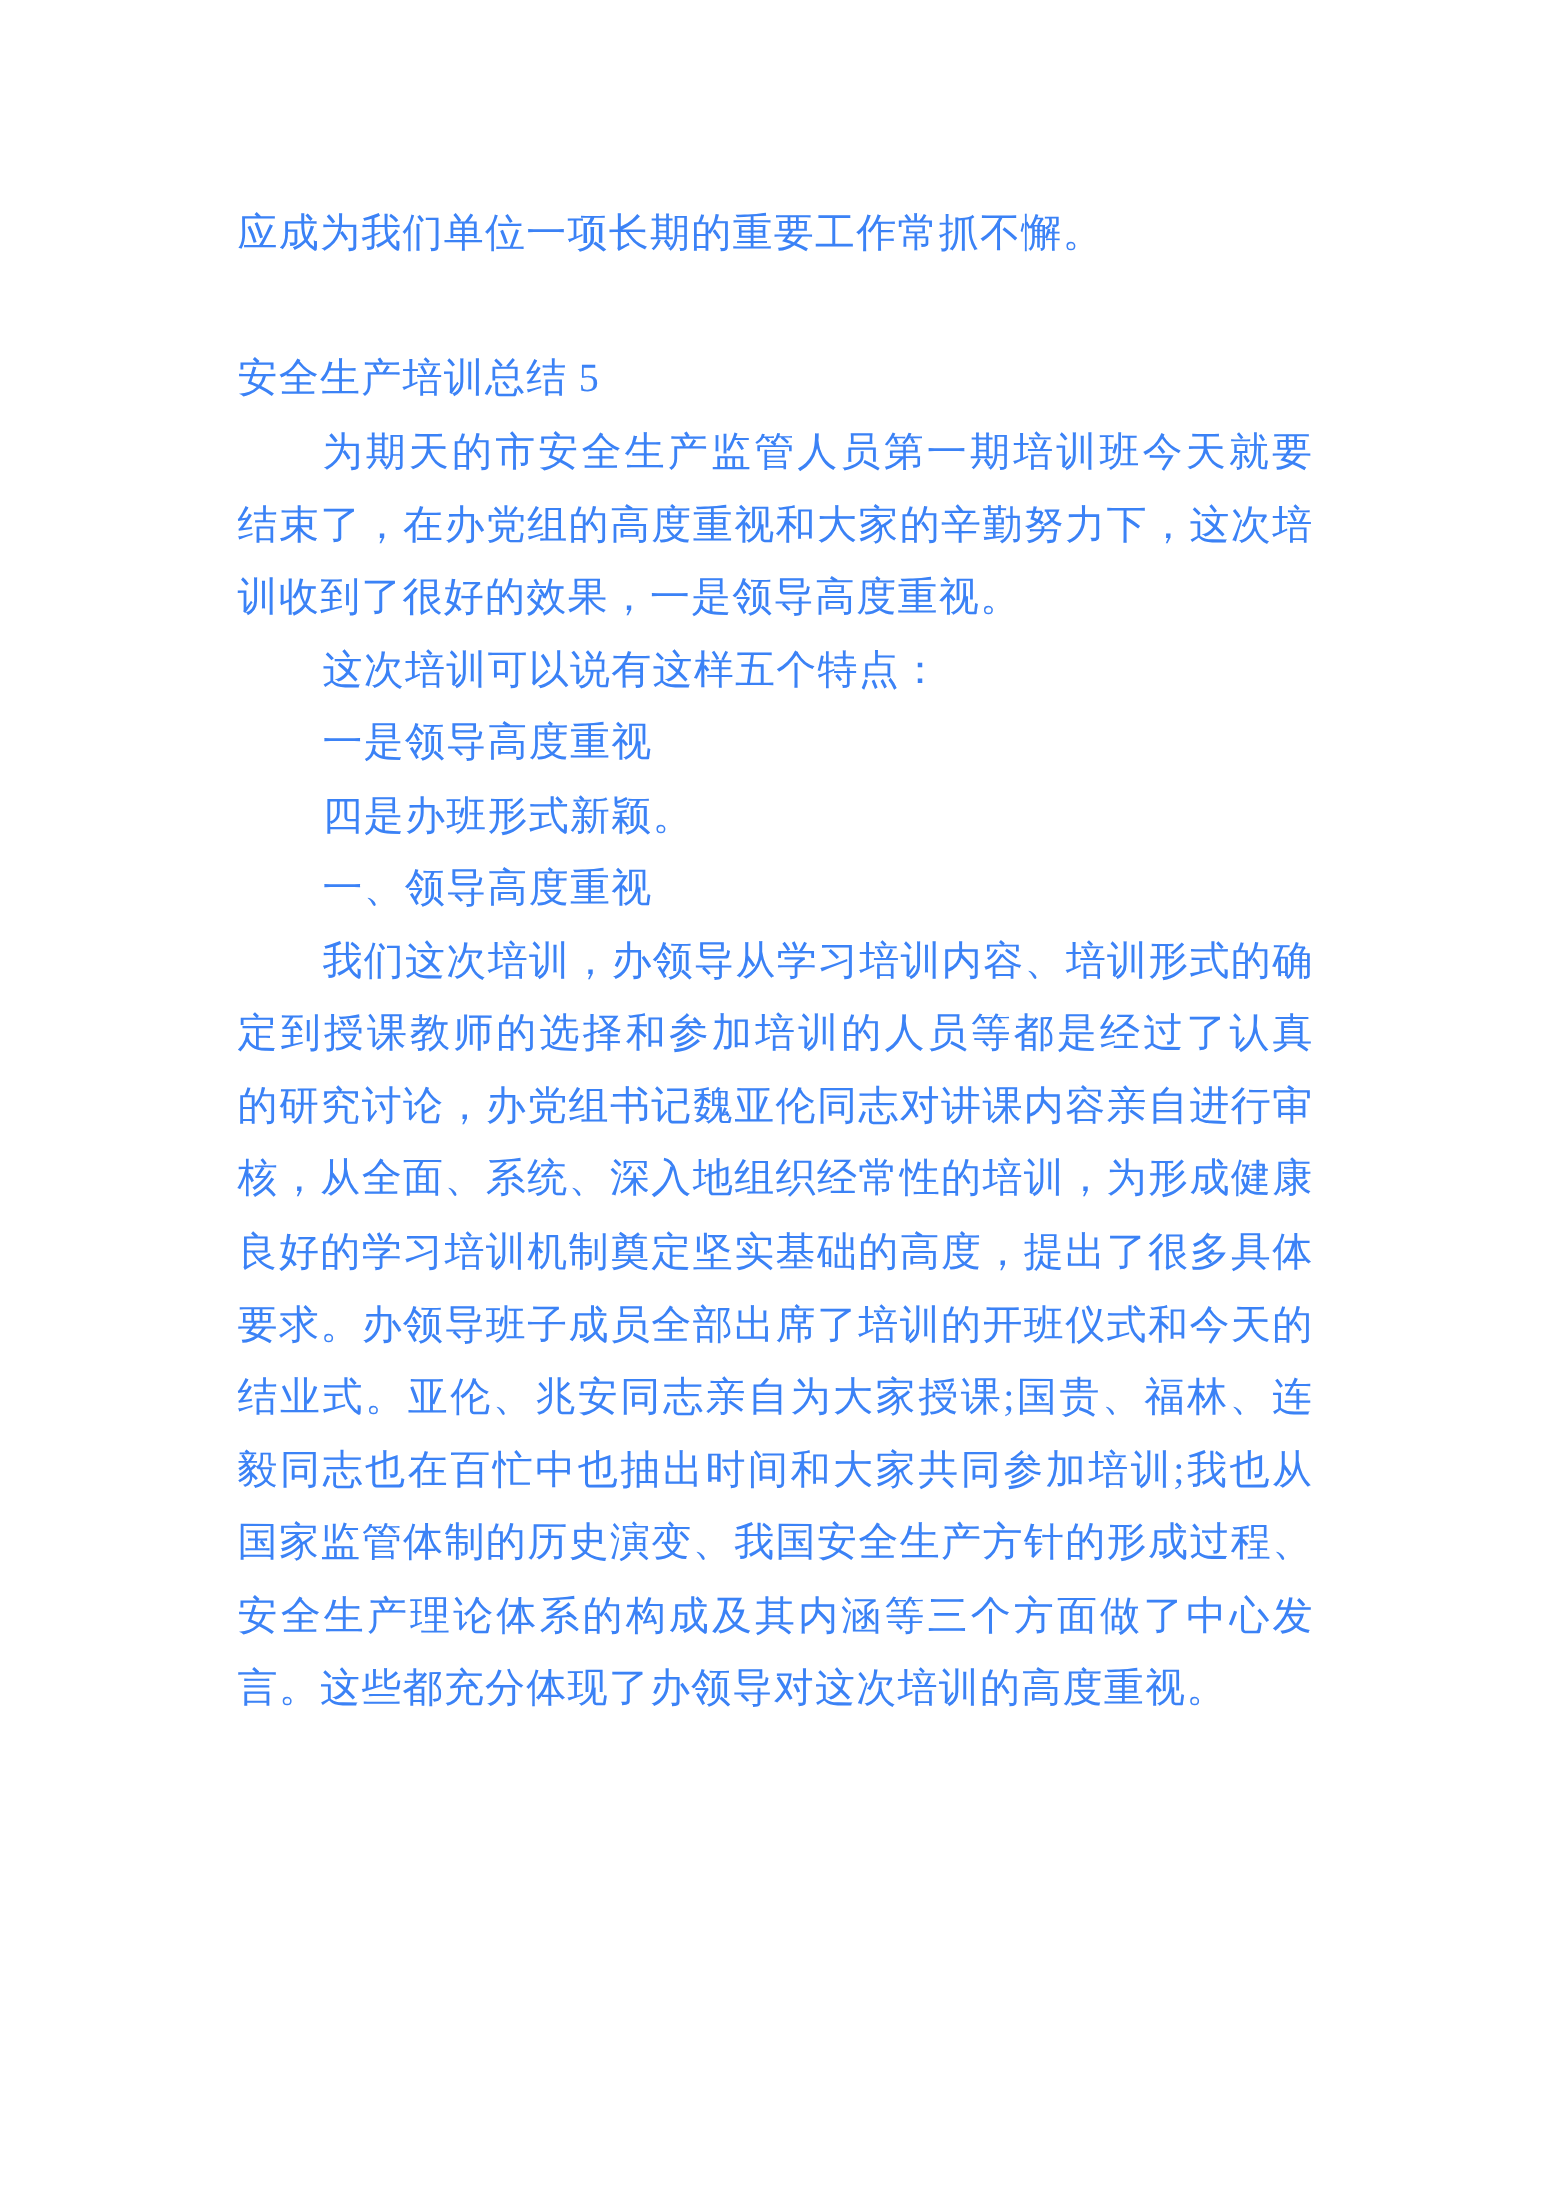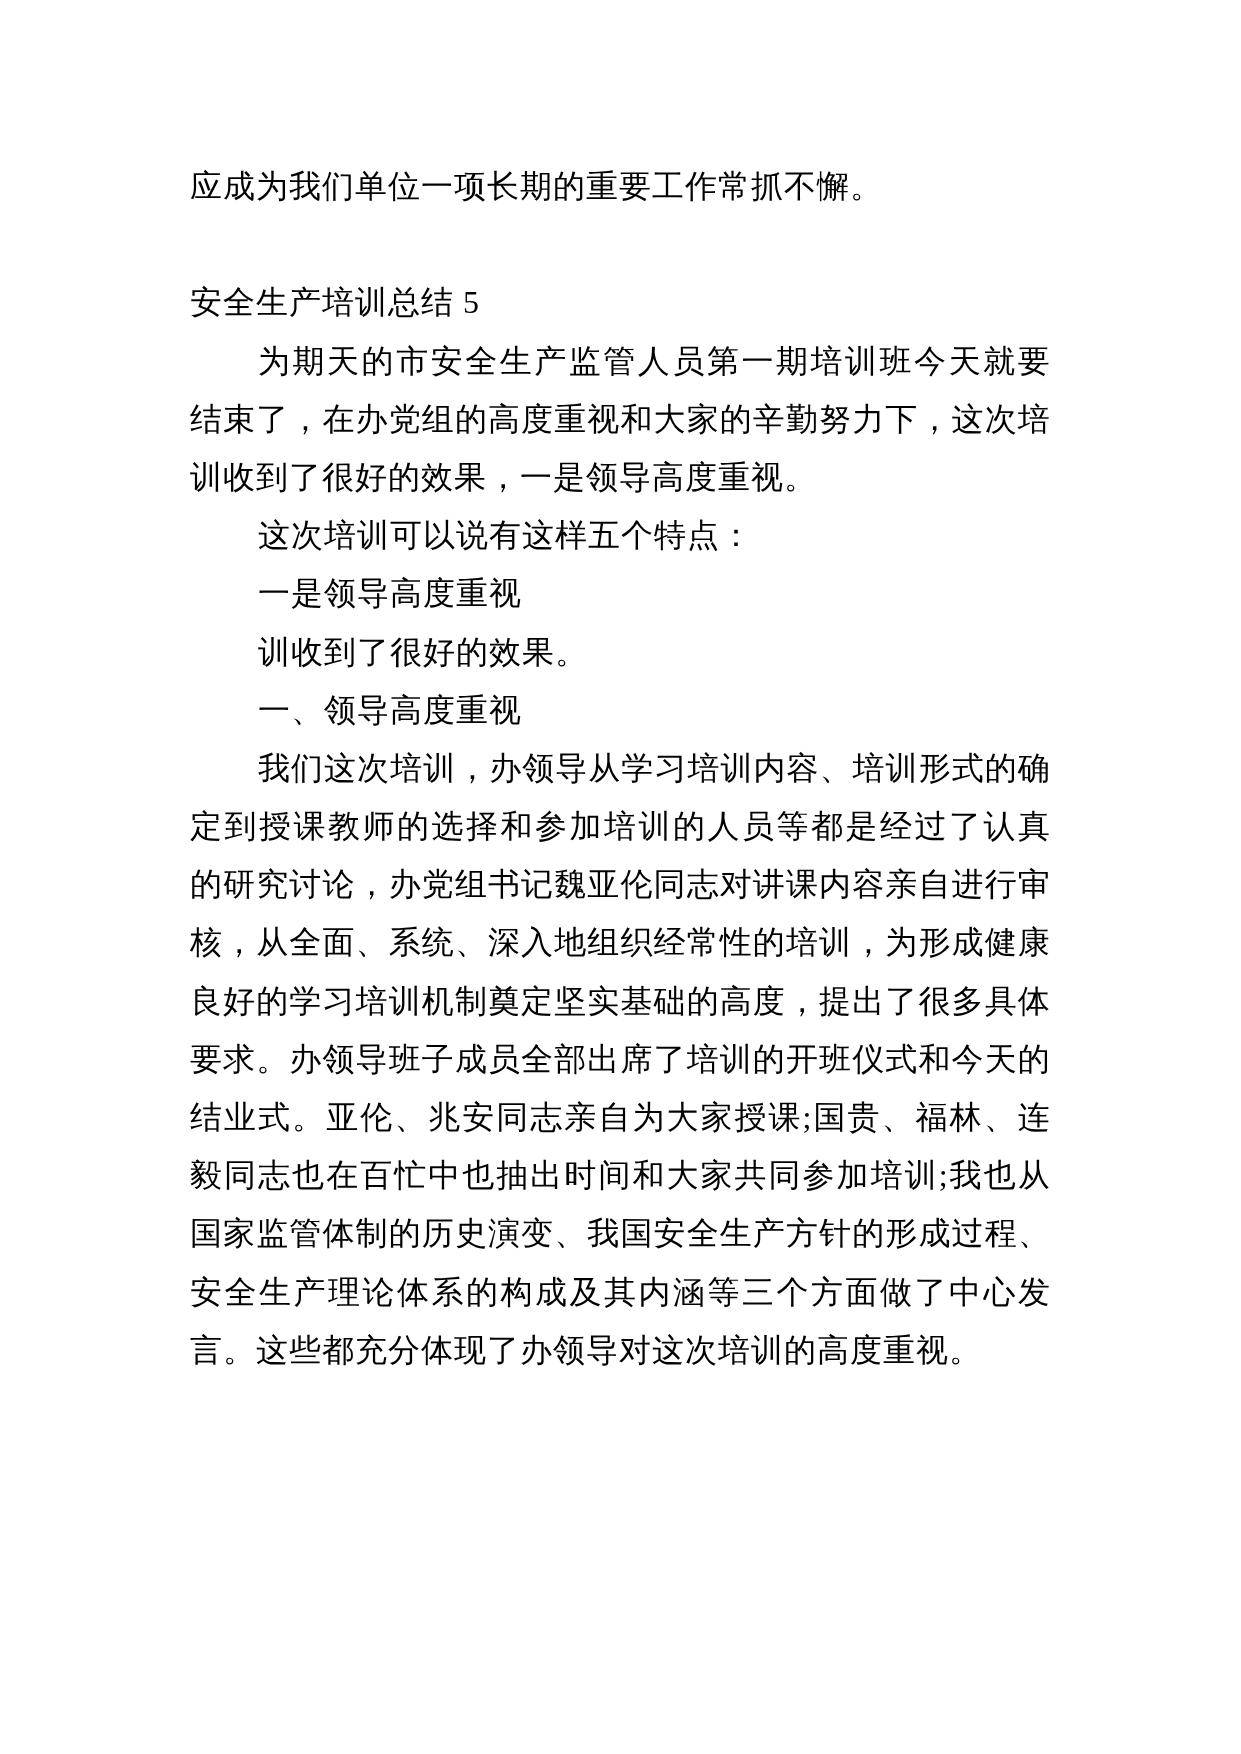--- a/index.html
+++ b/index.html
@@ -7,21 +7,21 @@
     padding: 0;
     background: #ffffff;
   }
   .page {
     position: relative;
     width: 1241px;
     height: 1754px;
     background: #ffffff;
     overflow: hidden;
     font-family: "Liberation Serif", "DejaVu Serif", serif;
-    color: #000000;
+    color: #3b82f6;
   }
   .text-body {
     position: absolute;
     top: 157px;
     left: 190px;
     width: 860px;
   }
   .line {
     height: 58.2px;
     line-height: 58.2px;
@@ -56,21 +56,21 @@
 <div class="page">
   <div class="text-body">
       <div class="line">应成为我们单位一项长期的重要工作常抓不懈。</div>
       <div class="line blank"></div>
       <div class="line heading">安全生产培训总结 5</div>
       <div class="line indent fill"><span>为</span><span>期</span><span>天</span><span>的</span><span>市</span><span>安</span><span>全</span><span>生</span><span>产</span><span>监</span><span>管</span><span>人</span><span>员</span><span>第</span><span>一</span><span>期</span><span>培</span><span>训</span><span>班</span><span>今</span><span>天</span><span>就</span><span>要</span></div>
       <div class="line fill"><span>结</span><span>束</span><span>了</span><span>，</span><span>在</span><span>办</span><span>党</span><span>组</span><span>的</span><span>高</span><span>度</span><span>重</span><span>视</span><span>和</span><span>大</span><span>家</span><span>的</span><span>辛</span><span>勤</span><span>努</span><span>力</span><span>下</span><span>，</span><span>这</span><span>次</span><span>培</span></div>
       <div class="line">训收到了很好的效果，一是领导高度重视。</div>
       <div class="line indent">这次培训可以说有这样五个特点：</div>
       <div class="line indent">一是领导高度重视</div>
-      <div class="line indent">训收到了很好的效果。</div>
+      <div class="line indent">四是办班形式新颖。</div>
       <div class="line indent">一、领导高度重视</div>
       <div class="line indent fill"><span>我</span><span>们</span><span>这</span><span>次</span><span>培</span><span>训</span><span>，</span><span>办</span><span>领</span><span>导</span><span>从</span><span>学</span><span>习</span><span>培</span><span>训</span><span>内</span><span>容</span><span>、</span><span>培</span><span>训</span><span>形</span><span>式</span><span>的</span><span>确</span></div>
       <div class="line fill"><span>定</span><span>到</span><span>授</span><span>课</span><span>教</span><span>师</span><span>的</span><span>选</span><span>择</span><span>和</span><span>参</span><span>加</span><span>培</span><span>训</span><span>的</span><span>人</span><span>员</span><span>等</span><span>都</span><span>是</span><span>经</span><span>过</span><span>了</span><span>认</span><span>真</span></div>
       <div class="line fill"><span>的</span><span>研</span><span>究</span><span>讨</span><span>论</span><span>，</span><span>办</span><span>党</span><span>组</span><span>书</span><span>记</span><span>魏</span><span>亚</span><span>伦</span><span>同</span><span>志</span><span>对</span><span>讲</span><span>课</span><span>内</span><span>容</span><span>亲</span><span>自</span><span>进</span><span>行</span><span>审</span></div>
       <div class="line fill"><span>核</span><span>，</span><span>从</span><span>全</span><span>面</span><span>、</span><span>系</span><span>统</span><span>、</span><span>深</span><span>入</span><span>地</span><span>组</span><span>织</span><span>经</span><span>常</span><span>性</span><span>的</span><span>培</span><span>训</span><span>，</span><span>为</span><span>形</span><span>成</span><span>健</span><span>康</span></div>
       <div class="line fill"><span>良</span><span>好</span><span>的</span><span>学</span><span>习</span><span>培</span><span>训</span><span>机</span><span>制</span><span>奠</span><span>定</span><span>坚</span><span>实</span><span>基</span><span>础</span><span>的</span><span>高</span><span>度</span><span>，</span><span>提</span><span>出</span><span>了</span><span>很</span><span>多</span><span>具</span><span>体</span></div>
       <div class="line fill"><span>要</span><span>求</span><span>。</span><span>办</span><span>领</span><span>导</span><span>班</span><span>子</span><span>成</span><span>员</span><span>全</span><span>部</span><span>出</span><span>席</span><span>了</span><span>培</span><span>训</span><span>的</span><span>开</span><span>班</span><span>仪</span><span>式</span><span>和</span><span>今</span><span>天</span><span>的</span></div>
       <div class="line fill"><span>结</span><span>业</span><span>式</span><span>。</span><span>亚</span><span>伦</span><span>、</span><span>兆</span><span>安</span><span>同</span><span>志</span><span>亲</span><span>自</span><span>为</span><span>大</span><span>家</span><span>授</span><span>课</span><span>;</span><span>国</span><span>贵</span><span>、</span><span>福</span><span>林</span><span>、</span><span>连</span></div>
       <div class="line fill"><span>毅</span><span>同</span><span>志</span><span>也</span><span>在</span><span>百</span><span>忙</span><span>中</span><span>也</span><span>抽</span><span>出</span><span>时</span><span>间</span><span>和</span><span>大</span><span>家</span><span>共</span><span>同</span><span>参</span><span>加</span><span>培</span><span>训</span><span>;</span><span>我</span><span>也</span><span>从</span></div>
       <div class="line fill"><span>国</span><span>家</span><span>监</span><span>管</span><span>体</span><span>制</span><span>的</span><span>历</span><span>史</span><span>演</span><span>变</span><span>、</span><span>我</span><span>国</span><span>安</span><span>全</span><span>生</span><span>产</span><span>方</span><span>针</span><span>的</span><span>形</span><span>成</span><span>过</span><span>程</span><span>、</span></div>

